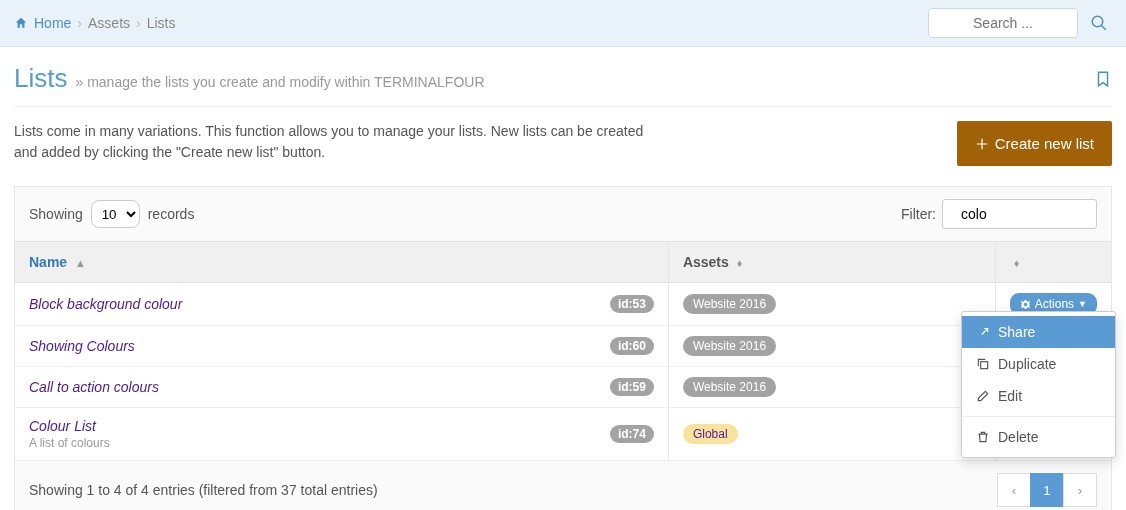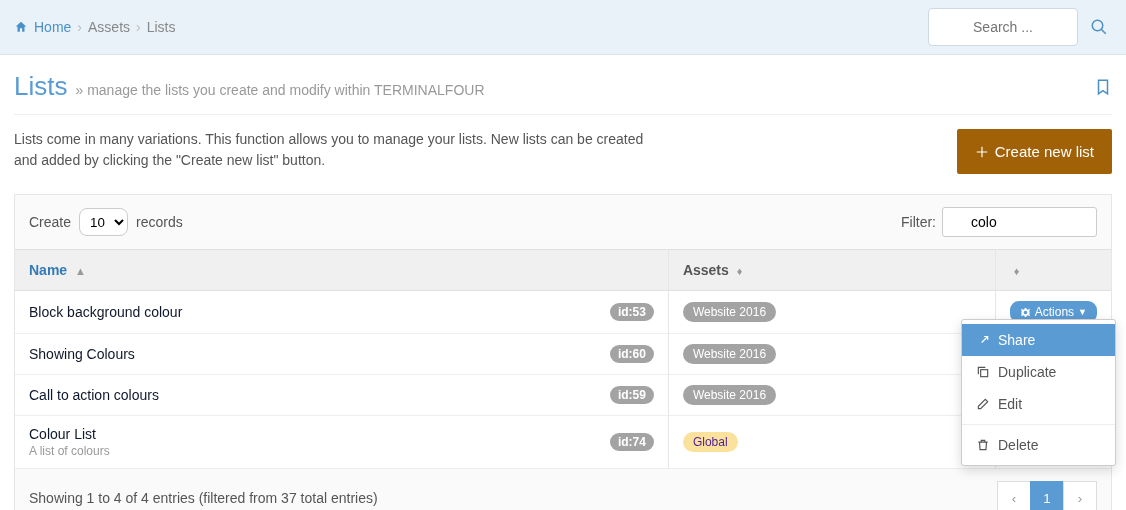--- a/index.html
+++ b/index.html
@@ -5,21 +5,21 @@
 * { box-sizing: border-box; margin: 0; padding: 0; }
 body { font-family: -apple-system, "Helvetica Neue", Arial, sans-serif; font-size: 14px; color: #333; background: #fff; width: 1126px; }
 
 
 .topbar { background: #eaf2f9; border-bottom: 1px solid #d9e4ee; padding: 8px 14px; display: flex; align-items: center; justify-content: space-between; }
 .breadcrumb { display: flex; align-items: center; gap: 6px; color: #999; }
 .breadcrumb a { color: #4a90c8; text-decoration: none; }
 .breadcrumb .sep { color: #bbb; }
 .breadcrumb .current { color: #888; }
 .search-wrap { display: flex; align-items: center; gap: 8px; }
-.search-input { width: 150px; height: 38px; border: 1px solid #cdd9e2; border-radius: 4px; padding: 4px 10px; text-align: center; color: #b8c6d2; font-size: 14px; background: #fff; }
+.search-input { width: 150px; height: 30px; border: 1px solid #cdd9e2; border-radius: 4px; padding: 4px 10px; text-align: center; color: #b8c6d2; font-size: 14px; background: #fff; }
 .search-btn { background: none; border: none; color: #4a90c8; cursor: pointer; padding: 0 4px; }
 
 
 .page-head { padding: 16px 14px 12px; display: flex; align-items: center; justify-content: space-between; }
 .page-title-wrap { display: flex; align-items: baseline; gap: 8px; }
 .page-title { font-size: 26px; font-weight: 300; color: #5a9bd4; }
 .page-sub { color: #999; font-size: 14px; }
 .bookmark-btn { background: none; border: none; color: #4a90c8; cursor: pointer; }
 
 hr.divider { border: none; border-top: 1px solid #eee; margin: 0 14px 14px; }
@@ -27,30 +27,30 @@
 .intro-row { padding: 0 14px 20px; display: flex; justify-content: space-between; align-items: flex-start; gap: 20px; }
 .intro-text { color: #555; line-height: 1.5; max-width: 640px; }
 .btn-create { background: #a16207; color: #fff; border: none; padding: 14px 18px; font-size: 15px; border-radius: 2px; cursor: pointer; display: flex; align-items: center; gap: 6px; }
 
 
 .table-container { margin: 0 14px 14px; border: 1px solid #e6e6e6; background: #fafafa; }
 .table-controls { display: flex; align-items: center; justify-content: space-between; padding: 12px 14px; }
 .display-ctl { display: flex; align-items: center; gap: 8px; color: #555; }
 .display-select { height: 28px; border: 1px solid #ccc; border-radius: 8px; background: #fff; padding: 2px 6px; }
 .filter-ctl { display: flex; align-items: center; gap: 6px; color: #555; }
-.filter-input { height: 30px; width: 155px; border: 1px solid #ccc; border-radius: 3px; padding: 4px 28px; font-size: 14px; }
+.filter-input { height: 30px; width: 155px; border: 1px solid #ccc; border-radius: 3px; padding: 4px 18px; font-size: 14px; }
 
 table.data { width: 100%; border-collapse: collapse; }
 table.data thead th { background: #f0f0f0; border-top: 1px solid #e0e0e0; border-bottom: 1px solid #e0e0e0; padding: 12px 14px; text-align: left; font-weight: 600; color: #555; font-size: 14px; }
 table.data thead th .sortable { color: #337ab7; cursor: pointer; }
 table.data thead th .sort-indicator { color: #999; font-size: 11px; margin-left: 4px; }
 table.data tbody tr { background: #fff; border-bottom: 1px solid #eee; }
 table.data tbody td { padding: 10px 14px; vertical-align: middle; }
 .name-cell { display: flex; justify-content: space-between; align-items: center; gap: 10px; }
-.name-link { color: #0f172a; text-decoration: none; }
+.name-link { color: #4c1d95; text-decoration: none; font-style: italic; }
 .name-desc { color: #999; font-size: 12px; margin-top: 2px; }
 .id-pill { background: #a3a3a3; color: #fff; border-radius: 10px; padding: 2px 8px; font-size: 12px; font-weight: 600; white-space: nowrap; }
 .group-pill { background: #a3a3a3; color: #fff; border-radius: 10px; padding: 3px 10px; font-size: 12px; font-weight: 500; display: inline-block; }
 .group-pill.global { background: #fbe29c; color: #4c1d95; }
 
 .btn-actions { background: #5a9bd4; color: #fff; border: none; border-radius: 9px; padding: 4px 10px; font-size: 12px; cursor: pointer; display: inline-flex; align-items: center; gap: 4px; }
 
 
 .actions-cell { text-align: right; position: relative; }
 .dropdown { position: absolute; top: 28px; right: -5px; background: #fff; border: 1px solid #ccc; border-radius: 3px; box-shadow: 0 4px 12px rgba(0,0,0,0.15); min-width: 155px; z-index: 10; padding: 4px 0; }
@@ -118,21 +118,21 @@
           <path d="M11 3h2v8h8v2h-8v8h-2v-8H3v-2h8z"></path>
         </svg>
     </span>
     <span>Create new list</span>
   </button>
 </div>
 
 <div class="table-container">
   <div class="table-controls">
     <div class="display-ctl">
-      <span>Create</span>
+      <span>Showing</span>
       <select class="display-select">
         <option>10</option>
       </select>
       <span>records</span>
     </div>
     <div class="filter-ctl">
       <span>Filter:</span>
       <input class="filter-input" value="colo" style="">
     </div>
   </div>

